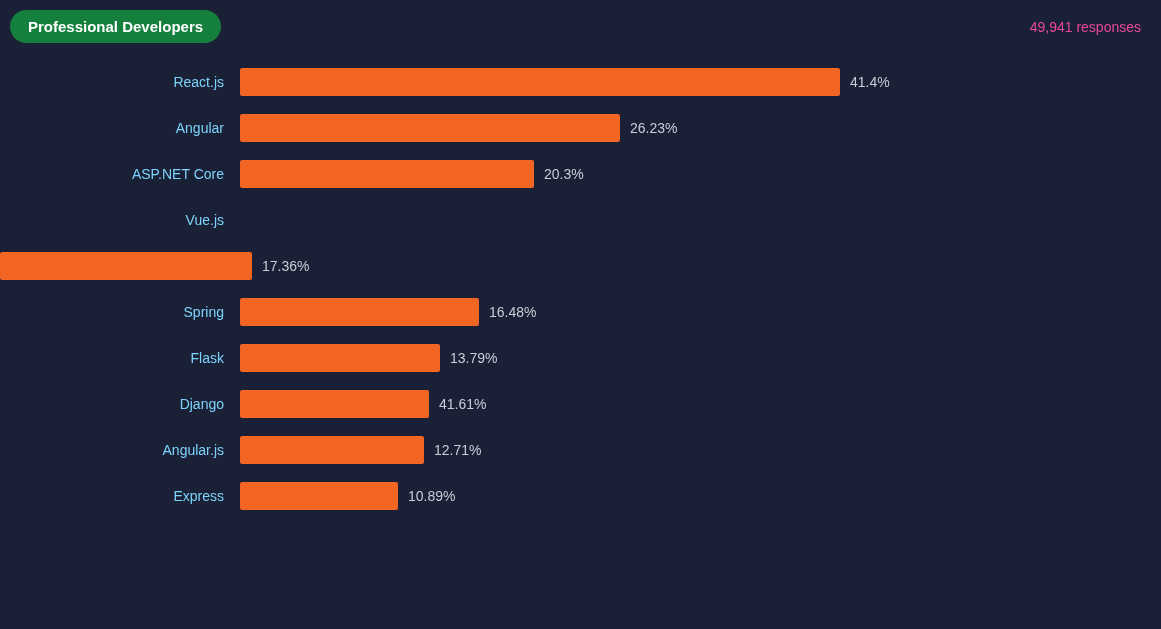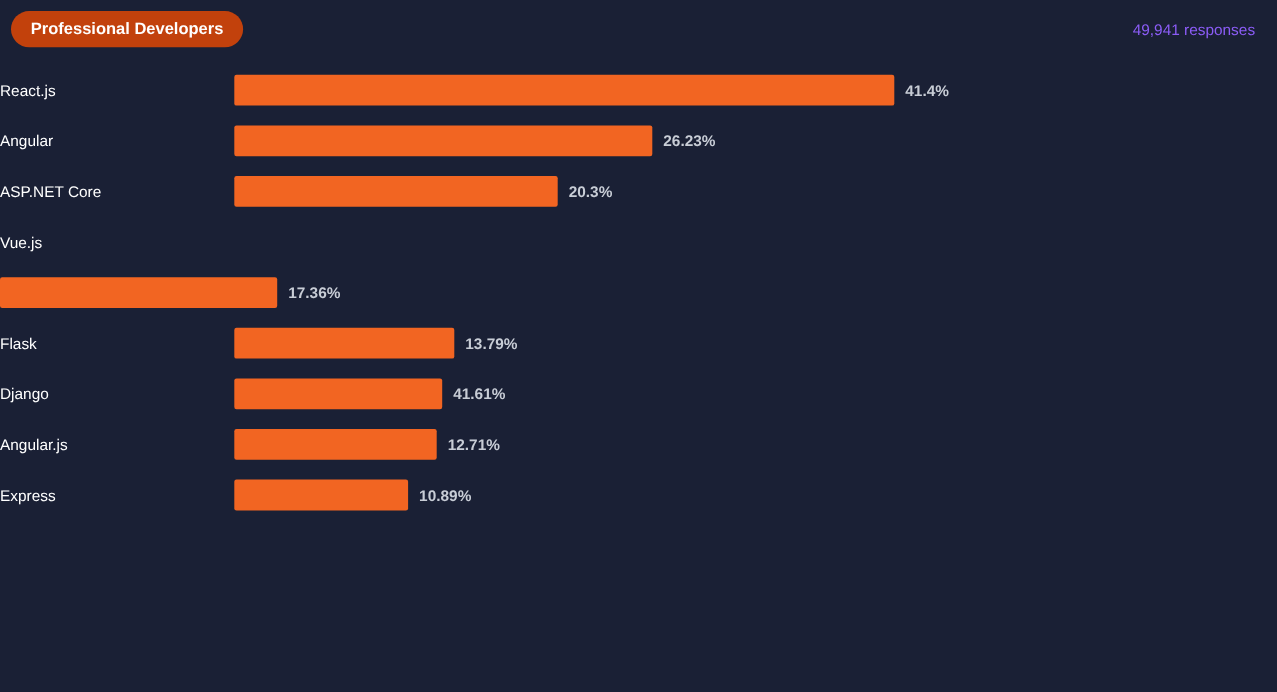--- a/index.html
+++ b/index.html
@@ -14,58 +14,57 @@
     }
 
     .header {
       display: flex;
       justify-content: space-between;
       align-items: center;
       padding: 10px 20px 10px 10px;
     }
 
     .category-badge {
-      background-color: #c2410c;
+      background-color: #15803d;
       color: #ffffff;
       border-radius: 20px;
       padding: 8px 18px;
       font-size: 15px;
       font-weight: bold;
     }
 
     .response-count {
-      color: #8b5cf6;
+      color: #ec4899;
       font-size: 14px;
     }
 
     .chart-container {
       padding: 10px 40px 20px 0;
     }
 
     .chart-row {
       display: flex;
       align-items: center;
       margin-bottom: 8px;
       height: 38px;
     }
 
     .label {
-      width: 213px;
-      text-align: left;
+      width: 240px;
+      text-align: right;
       padding-right: 16px;
       font-size: 14px;
-      color: #ffffff;
+      color: #7dd3fc;
       flex-shrink: 0;
     }
 
     .bar-wrapper {
       display: flex;
       align-items: center;
       flex: 1;
-      font-weight: bold;
     }
 
     .bar {
       height: 28px;
       background-color: #f26522;
       border-radius: 2px;
       flex-shrink: 0;
     }
 
     .pct-label {
@@ -108,20 +107,27 @@
     <div class="chart-row">
       <div class="label">Vue.js</div>
     </div>
     <div class="chart-row">
       <div class="bar-wrapper">
         <div class="bar" style="width: 252px;"></div>
         <div class="pct-label">17.36%</div>
       </div>
     </div>
     <div class="chart-row">
+      <div class="label">Spring</div>
+      <div class="bar-wrapper">
+        <div class="bar" style="width: 239px;"></div>
+        <div class="pct-label">16.48%</div>
+      </div>
+    </div>
+    <div class="chart-row">
       <div class="label">Flask</div>
       <div class="bar-wrapper">
         <div class="bar" style="width: 200px;"></div>
         <div class="pct-label">13.79%</div>
       </div>
     </div>
     <div class="chart-row">
       <div class="label">Django</div>
       <div class="bar-wrapper">
         <div class="bar" style="width: 189px;"></div>

